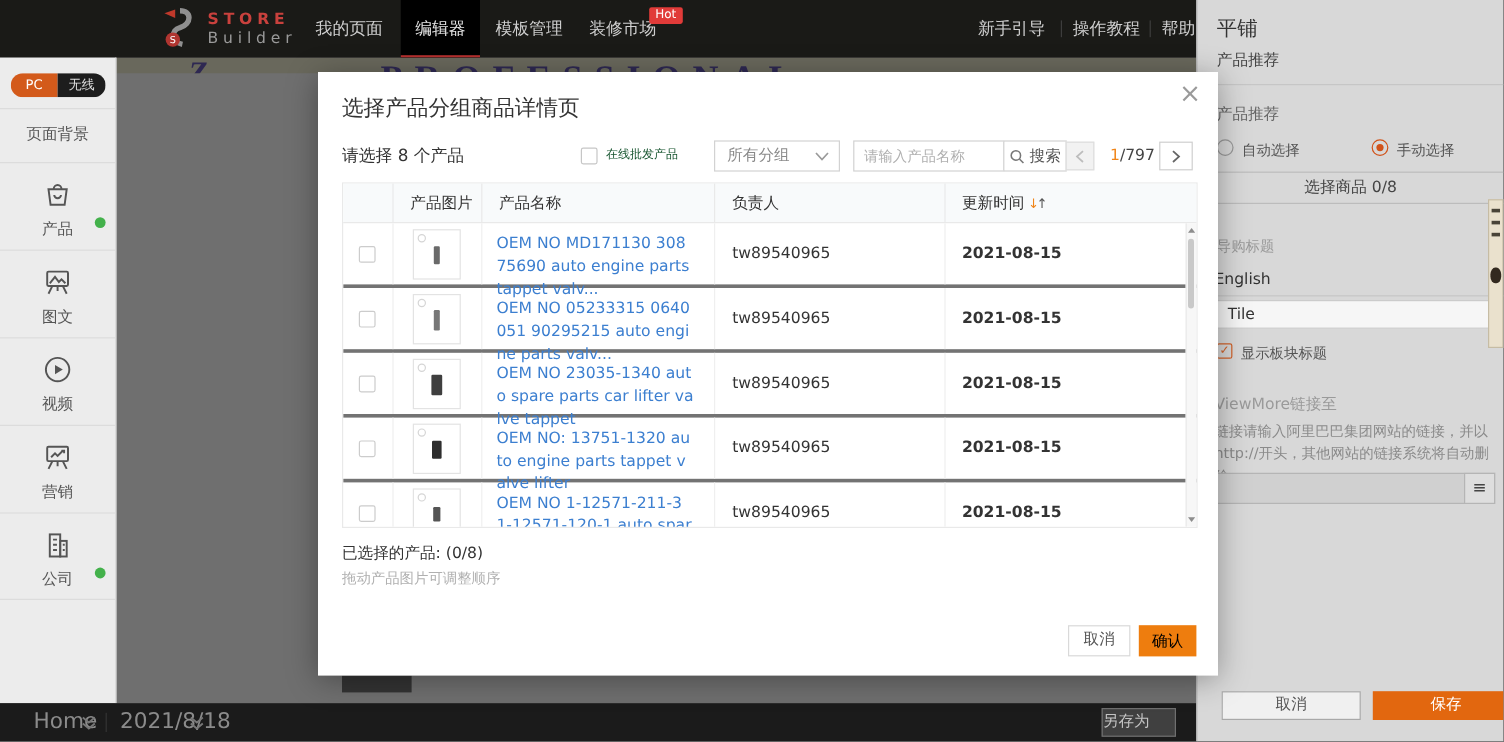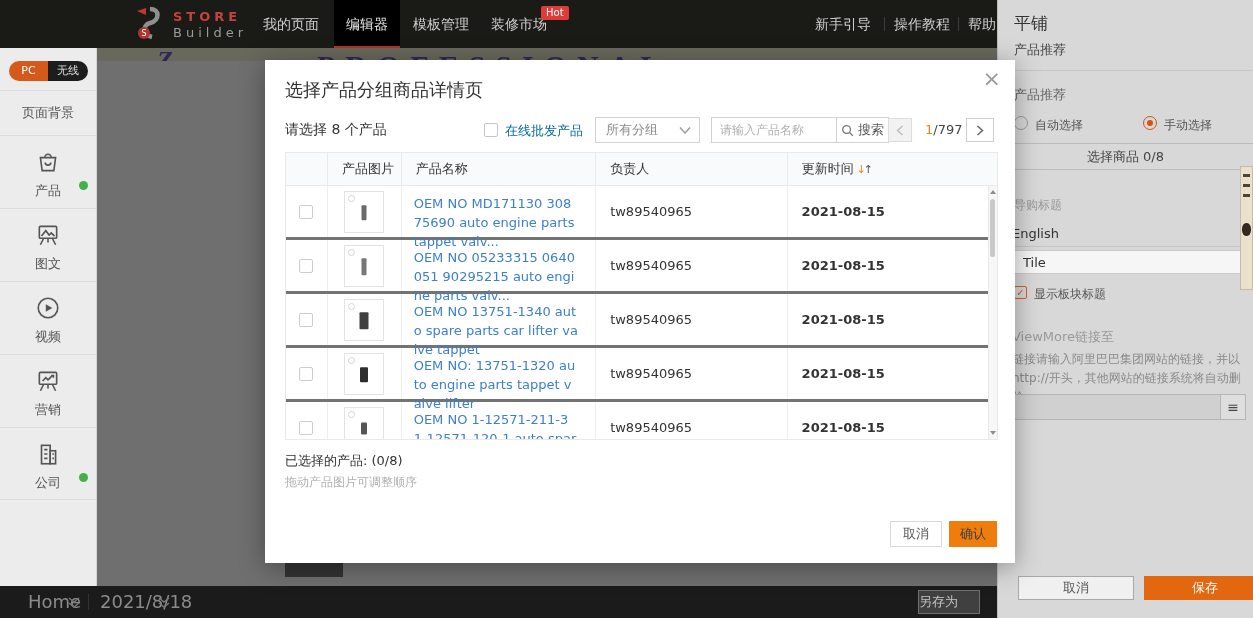--- a/index.html
+++ b/index.html
@@ -72,21 +72,21 @@
   .cutoff { position:absolute; left:1240px; top:166px; width:13px; height:124px; background:#eae1cd; border:1px solid #c6bca4; z-index:6; }
   .cutoff i { display:block; width:7px; height:3px; background:#4a4438; margin:7px auto 0; }
   .cutoff .blob { width:9px; height:13px; background:#33291f; border-radius:45%; margin:26px auto 0; }
 
   
   .modal { position:absolute; left:265px; top:60px; width:750px; height:503px; background:#fff; z-index:20; box-shadow:0 4px 24px rgba(0,0,0,.35); }
   .m-close { position:absolute; right:14px; top:8px; font-size:22px; color:#9a9a9a; cursor:pointer; line-height:22px; }
   .m-title { position:absolute; left:20px; top:18px; font-size:18px; color:#333; }
   .m-sub { position:absolute; left:20px; top:61px; font-size:14px; color:#333; }
   .m-wcheck { position:absolute; left:219px; top:63px; width:14px; height:14px; border:1px solid #c6c6c6; border-radius:2px; background:#fff; cursor:pointer; }
-  .m-wlabel { position:absolute; left:240px; top:62px; font-size:13px; color:#0369a1; }
+  .m-wlabel { position:absolute; left:240px; top:62px; font-size:10px; color:#14532d; }
   .m-gsel { position:absolute; left:330px; top:57px; width:105px; height:26px; border:1px solid #d2d2d2; background:#fff; font-size:13px; color:#8b8b8b; line-height:24px; padding-left:10px; cursor:pointer; }
   .m-gsel svg { position:absolute; right:8px; top:8px; }
   .m-sinput { position:absolute; left:446px; top:57px; width:126px; height:26px; border:1px solid #d2d2d2; padding-left:8px; font-size:12px; color:#555; font-family:inherit; }
   .m-sinput::placeholder { color:#b0b0b0; }
   .m-sbtn { position:absolute; left:571px; top:57px; width:53px; height:26px; border:1px solid #d2d2d2; background:#fff; font-size:13px; color:#555; display:flex; align-items:center; justify-content:center; gap:4px; cursor:pointer; }
   .m-prev { position:absolute; left:623px; top:58px; width:24px; height:24px; background:#f2f2f2; border:1px solid #ddd; cursor:default; display:flex; align-items:center; justify-content:center; }
   .m-page { position:absolute; left:660px; top:62px; font-size:13px; color:#444; }
   .m-page .cur { color:#f08519; }
   .m-next { position:absolute; left:701px; top:58px; width:28px; height:24px; background:#fff; border:1px solid #cfcfcf; cursor:pointer; display:flex; align-items:center; justify-content:center; }
 
@@ -116,21 +116,21 @@
   .cell-owner { width:192px; display:flex; align-items:center; padding-left:14px; font-size:13px; color:#333; }
   .cell-time { width:211px; display:flex; align-items:center; padding-left:14px; font-size:13px; color:#333;font-weight:bold; }
   .vscroll { position:absolute; right:0; top:0; width:9px; height:253px; background:#f7f7f7; border-left:1px solid #e9e9e9; cursor:pointer; }
   .vs-up { position:absolute; top:4px; left:1px; width:0; height:0; border-left:3px solid transparent; border-right:3px solid transparent; border-bottom:4px solid #8d8d8d; }
   .vs-dn { position:absolute; bottom:4px; left:1px; width:0; height:0; border-left:3px solid transparent; border-right:3px solid transparent; border-top:4px solid #8d8d8d; }
   .vs-thumb { position:absolute; top:13px; left:1px; width:5px; height:58px; background:#c9c9c9; border-radius:3px; }
 
   .m-selected { position:absolute; left:20px; top:392px; font-size:13px; color:#333; }
   .m-draghint { position:absolute; left:20px; top:414px; font-size:12px; color:#b0b0b0; }
   .m-cancel { position:absolute; left:625px; top:461px; width:52px; height:26px; border:1px solid #d9d9d9; background:#fff; font-size:13px; color:#555; text-align:center; line-height:24px; cursor:pointer; }
-  .m-confirm { position:absolute; left:684px; top:461px; width:48px; height:26px; background:#ee7d0e; color:#404040; font-size:13px; text-align:center; line-height:26px; cursor:pointer;font-family:Liberation Serif, serif; }
+  .m-confirm { position:absolute; left:684px; top:461px; width:48px; height:26px; background:#ee7d0e; color:#000000; font-size:13px; text-align:center; line-height:26px; cursor:pointer;font-family:Liberation Serif, serif; }
 </style>
 </head>
 <body>
 
 <div id="app">
 
   <div class="topnav">
     <div class="brand">
       <span>
         <svg width="30" height="34" viewBox="0 0 30 34">
@@ -341,21 +341,21 @@
         <div class="prow">
           <div class="cell-chk">
               <span class="row-check"></span>
             </div>
           <div class="cell-img">
               <span class="thumb">
                 <span class="wm"></span>
                 <span class="pshape"></span>
               </span>
             </div>
-          <div class="cell-name">OEM NO 13751-1340 auto spare parts car lifter valve tappet</div>
+          <div class="cell-name">OEM NO 23035-1340 auto spare parts car lifter valve tappet</div>
           <div class="cell-owner">tw89540965</div>
           <div class="cell-time">2021-08-15</div>
         </div>
         <div class="prow">
           <div class="cell-chk">
               <span class="row-check"></span>
             </div>
           <div class="cell-img">
               <span class="thumb">
                 <span class="wm"></span>

